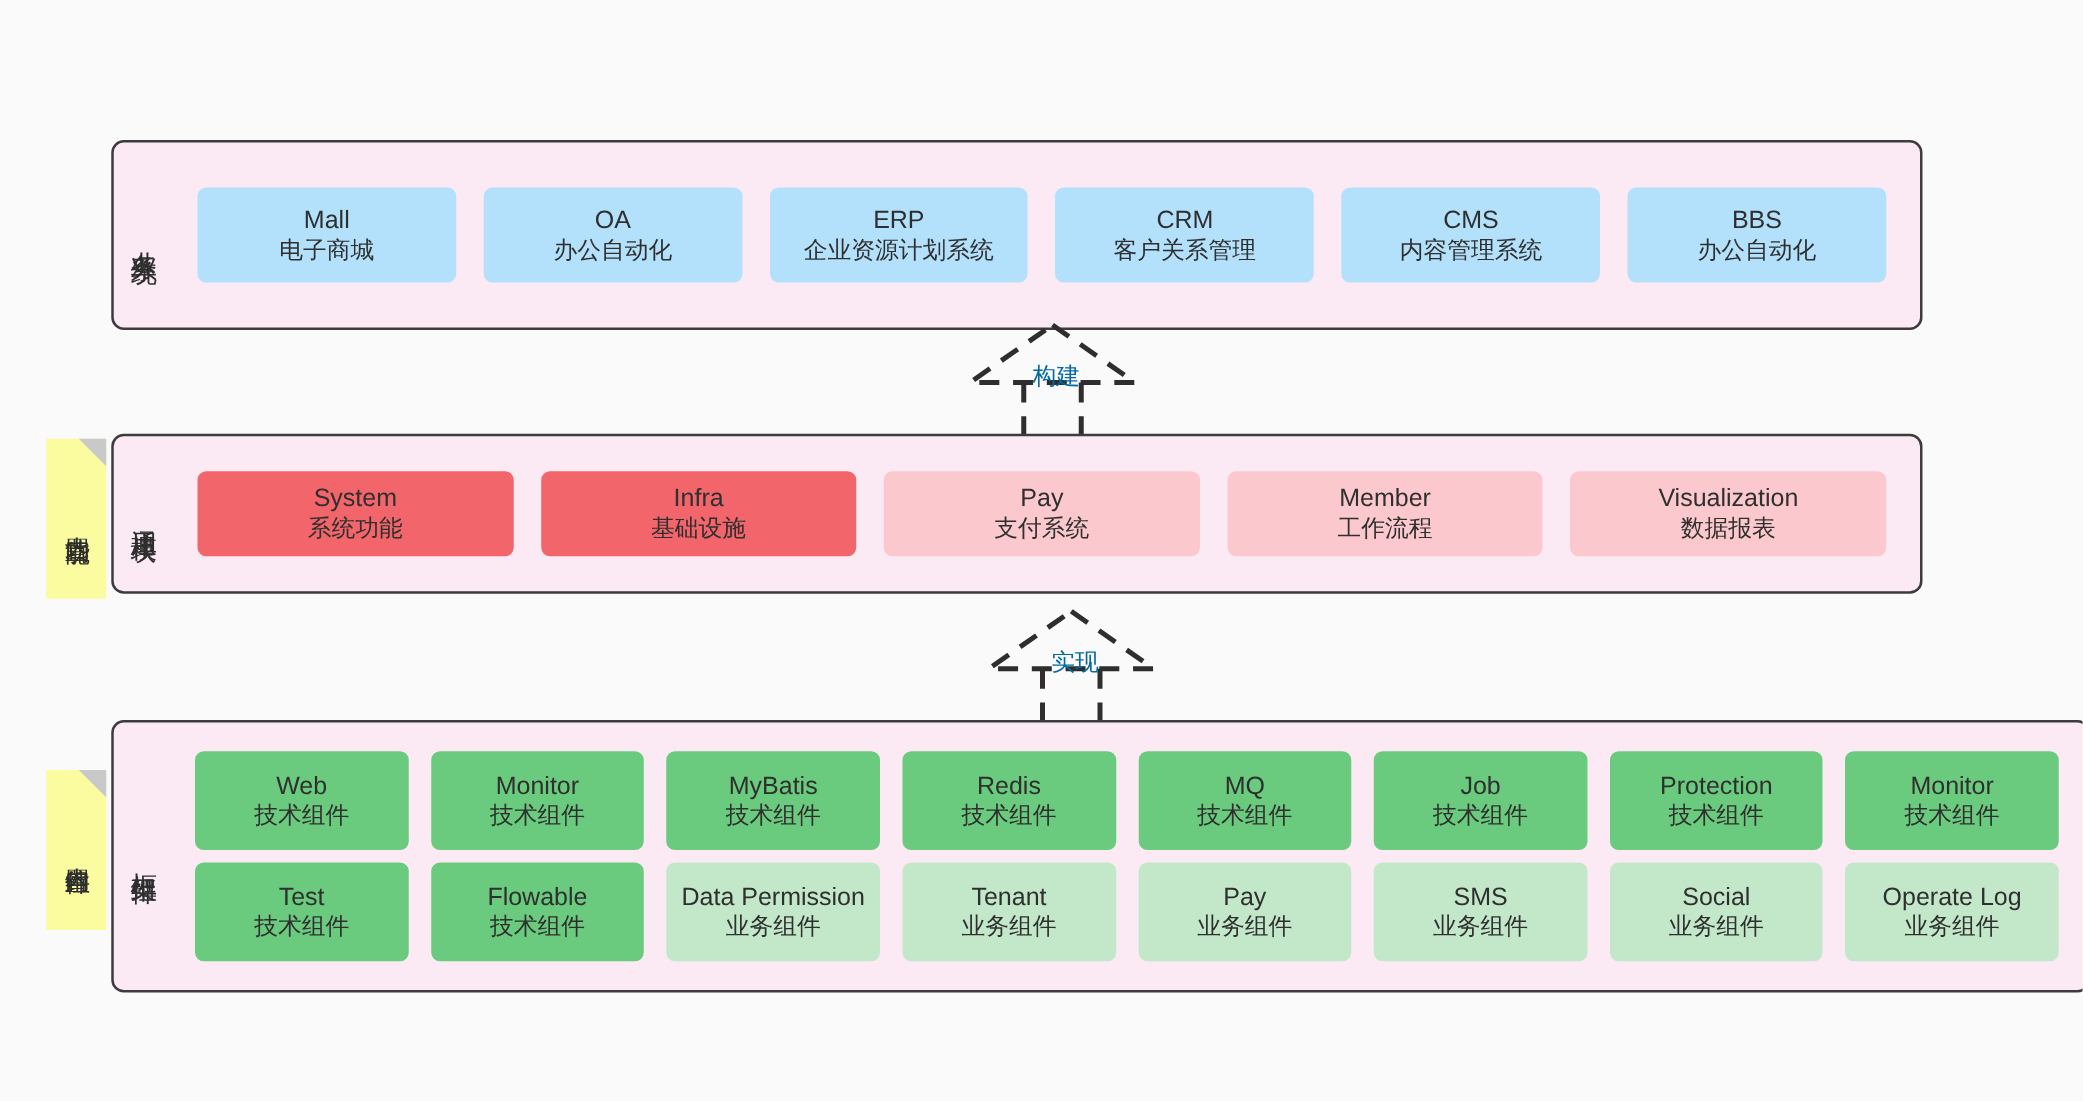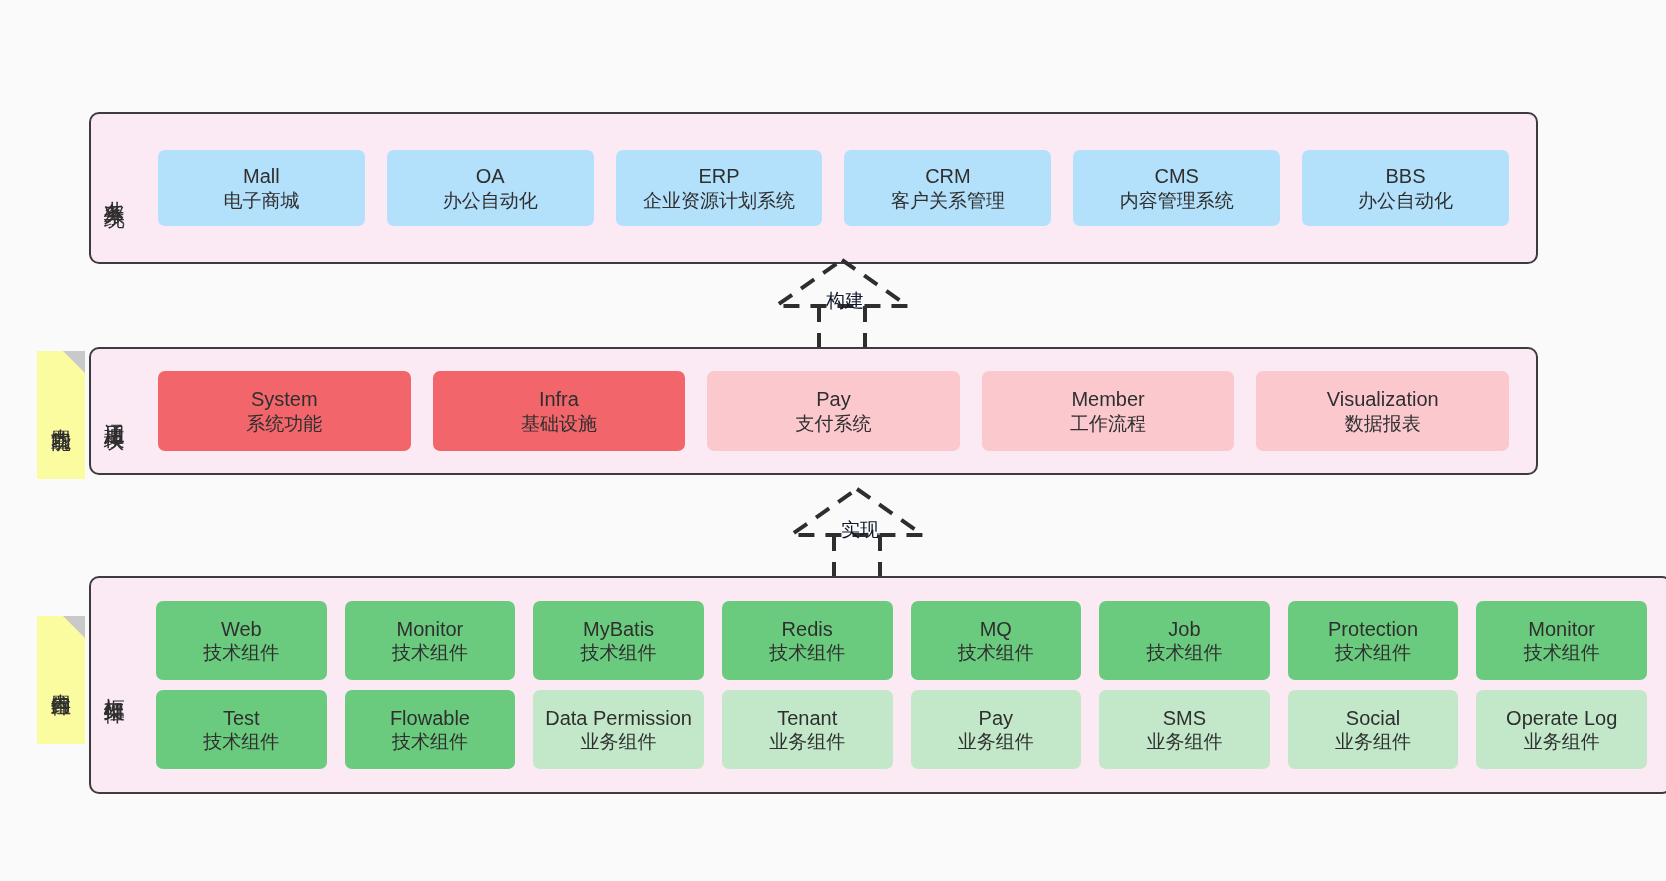--- a/index.html
+++ b/index.html
@@ -86,21 +86,21 @@
   }
 
   
   #layer-business { left: 89px; top: 112px; width: 1449px; height: 152px; }
   #layer-business .layer-body { padding-left: 10px; }
   #layer-business .node { height: 76px; margin: 0 11px; background: #b3e0fb; }
 
   
   #layer-common { left: 89px; top: 347px; width: 1449px; height: 128px; }
   #layer-common .layer-body { padding-left: 10px; }
-  #layer-common .node { height: 80px; margin: 0 11px; }
+  #layer-common .node { height: 68px; margin: 0 11px; }
   .c-strong { background: #f1656b; }
   .c-light  { background: #fbc8ce; }
 
   
   #layer-framework { left: 89px; top: 576px; width: 1583px; height: 218px; }
   #layer-framework .layer-body { padding-left: 10px; }
   #layer-framework .row { margin: 5px 0; }
   #layer-framework .node { height: 79px; margin: 0 9px; }
   .g-strong { background: #6acb7e; }
   .g-light  { background: #c2e8c9; }
@@ -141,21 +141,21 @@
     width: 170px;
     height: 100px;
   }
   .arrow svg { display: block; }
   .arrow-label {
     position: absolute;
     left: 50%;
     transform: translateX(-42%);
     top: 36px;
     font-size: 19px;
-    color: #0f172a;
+    color: #0369a1;
     background: transparent;
     white-space: nowrap;
     user-select: none;
   }
   #arrow-build   { left: 757px; top: 252px; }
   #arrow-impl    { left: 772px; top: 481px; }
 </style>
 </head>
 <body>
 

